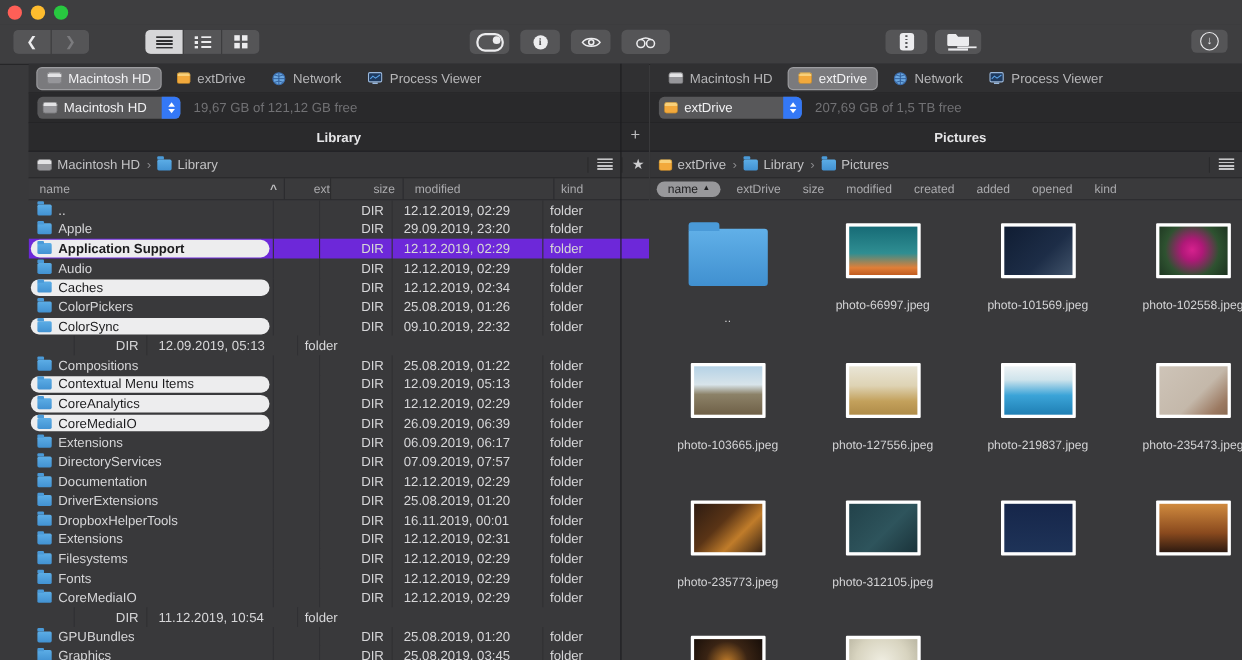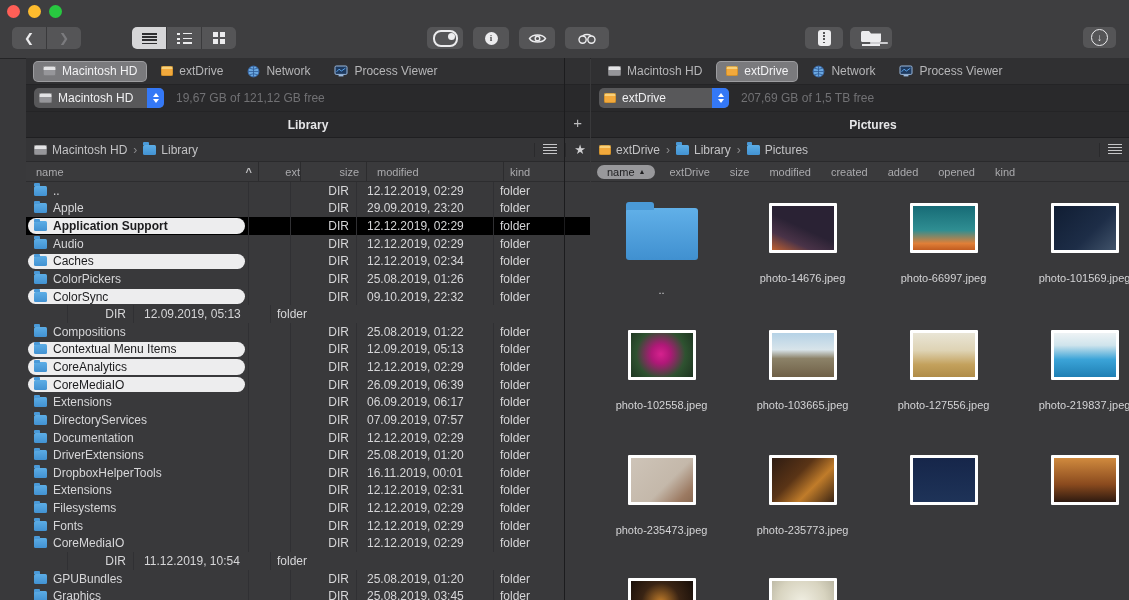--- a/index.html
+++ b/index.html
@@ -123,21 +123,21 @@
   .flist{height:423px;overflow:hidden;}
   .frow{display:flex;height:17.625px;font-size:12px;color:#d6d6d8;align-items:stretch;}
   .frow>div{display:flex;align-items:center;border-right:1px solid #303033;}
   .frow .c-kind{border-right:none;}
   .frow .c-name{padding-left:0;}
   .pillwrap{display:flex;align-items:center;flex:1;height:15.6px;margin:0 3px 0 2px;border-radius:8px;
     padding-left:6px;gap:6px;}
   .pillwrap .fold{flex:0 0 13px;}
   .fname{white-space:nowrap;overflow:hidden;}
   .frow.selected .pillwrap{background:#ededee;color:#1b1b1d;}
-  .frow.cursor{background:#000000;}
+  .frow.cursor{background:#6d28d9;}
   .frow.cursor .fname{font-weight:bold;}
 
   
   .sortrow{height:19px;background:#3a3a3c;border-bottom:1px solid #2d2d2f;display:flex;align-items:center;
     font-size:11px;color:#aaaaad;padding-left:6px;gap:0;}
   .sbtn{padding:1px 10px;}
   .sbtn.pill{background:#98989b;color:#1e1e20;border-radius:8px;margin-right:4px;display:flex;align-items:center;gap:4px;}
   .sbtn.pill .sarrow{font-size:7px;}
   .grid{height:423px;overflow:hidden;display:grid;grid-template-columns:repeat(4,141px);
     grid-template-rows:127px 125px 123px 140px;}
@@ -662,26 +662,20 @@
       <span class="sbtn">kind</span>
     </div>
 
     <div class="grid">
         <div class="gcell folder">
     <i class="bigfold"></i>
     <div class="glabel">..</div>
   </div>
         <div class="gcell">
     <div class="gframe">
-            <div class="gimg" style="background: linear-gradient(205deg, rgb(42, 34, 52) 50%, rgb(74, 51, 72) 75%, rgb(192, 96, 48) 100%);"></div>
-          </div>
-    <div class="glabel">photo-14676.jpeg</div>
-  </div>
-        <div class="gcell">
-    <div class="gframe">
             <div class="gimg" style="background: linear-gradient(rgb(23, 107, 118) 0%, rgb(47, 142, 146) 55%, rgb(224, 127, 56) 85%, rgb(194, 92, 32) 100%);"></div>
           </div>
     <div class="glabel">photo-66997.jpeg</div>
   </div>
         <div class="gcell">
     <div class="gframe">
             <div class="gimg" style="background: linear-gradient(135deg, rgb(16, 29, 51) 0%, rgb(29, 45, 71) 60%, rgb(65, 83, 106) 100%);"></div>
           </div>
     <div class="glabel">photo-101569.jpeg</div>
   </div>
@@ -716,20 +710,26 @@
     <div class="glabel">photo-235473.jpeg</div>
   </div>
         <div class="gcell">
     <div class="gframe">
             <div class="gimg" style="background: linear-gradient(135deg, rgb(46, 28, 18) 0%, rgb(90, 52, 22) 40%, rgb(192, 124, 42) 66%, rgb(58, 36, 20) 100%);"></div>
           </div>
     <div class="glabel">photo-235773.jpeg</div>
   </div>
         <div class="gcell">
     <div class="gframe">
+            <div class="gimg" style="background: linear-gradient(135deg, rgb(34, 66, 74) 0%, rgb(46, 84, 92) 55%, rgb(26, 51, 58) 100%);"></div>
+          </div>
+    <div class="glabel">photo-312105.jpeg</div>
+  </div>
+        <div class="gcell">
+    <div class="gframe">
             <div class="gimg" style="background: linear-gradient(rgb(22, 38, 74) 0%, rgb(30, 51, 88) 100%);"></div>
           </div>
     <div class="glabel"></div>
   </div>
         <div class="gcell">
     <div class="gframe">
             <div class="gimg" style="background: linear-gradient(rgb(208, 138, 62) 0%, rgb(138, 74, 30) 60%, rgb(46, 26, 16) 100%);"></div>
           </div>
     <div class="glabel"></div>
   </div>

